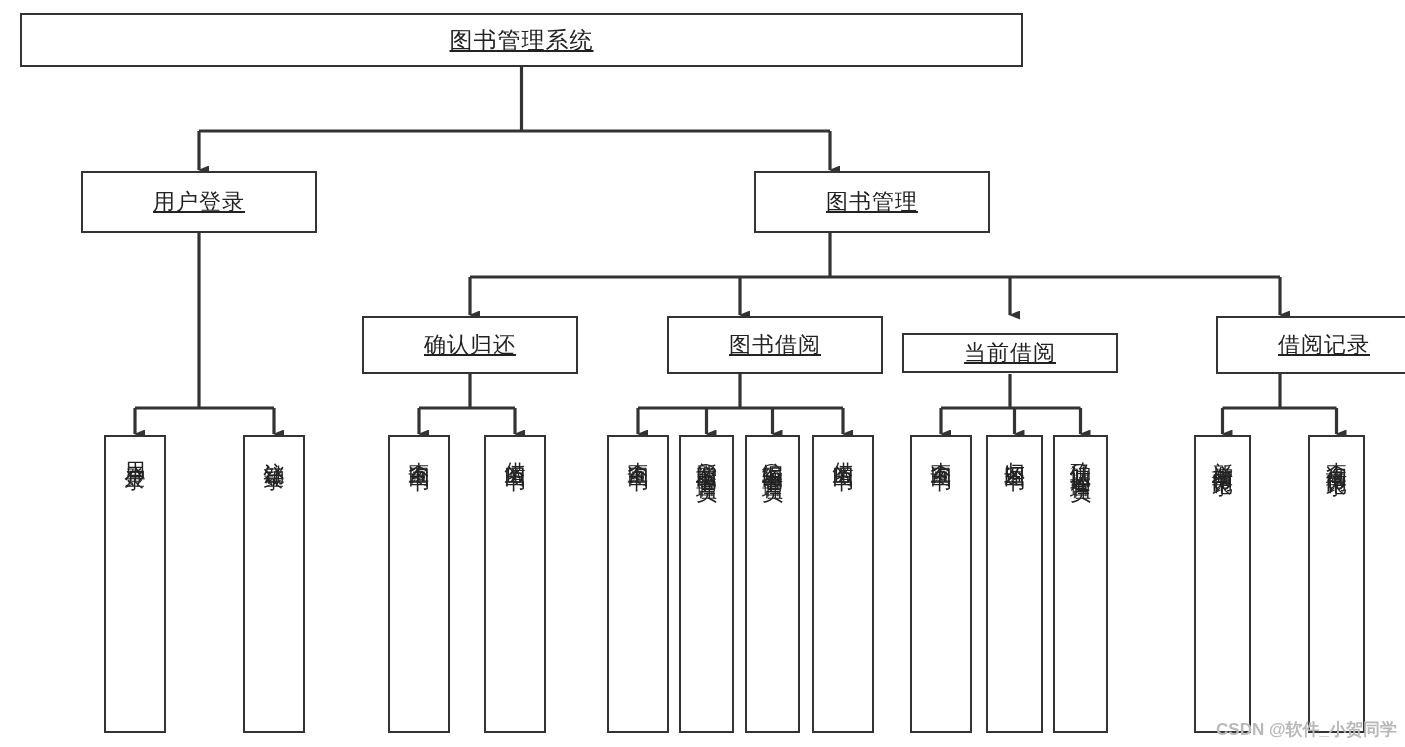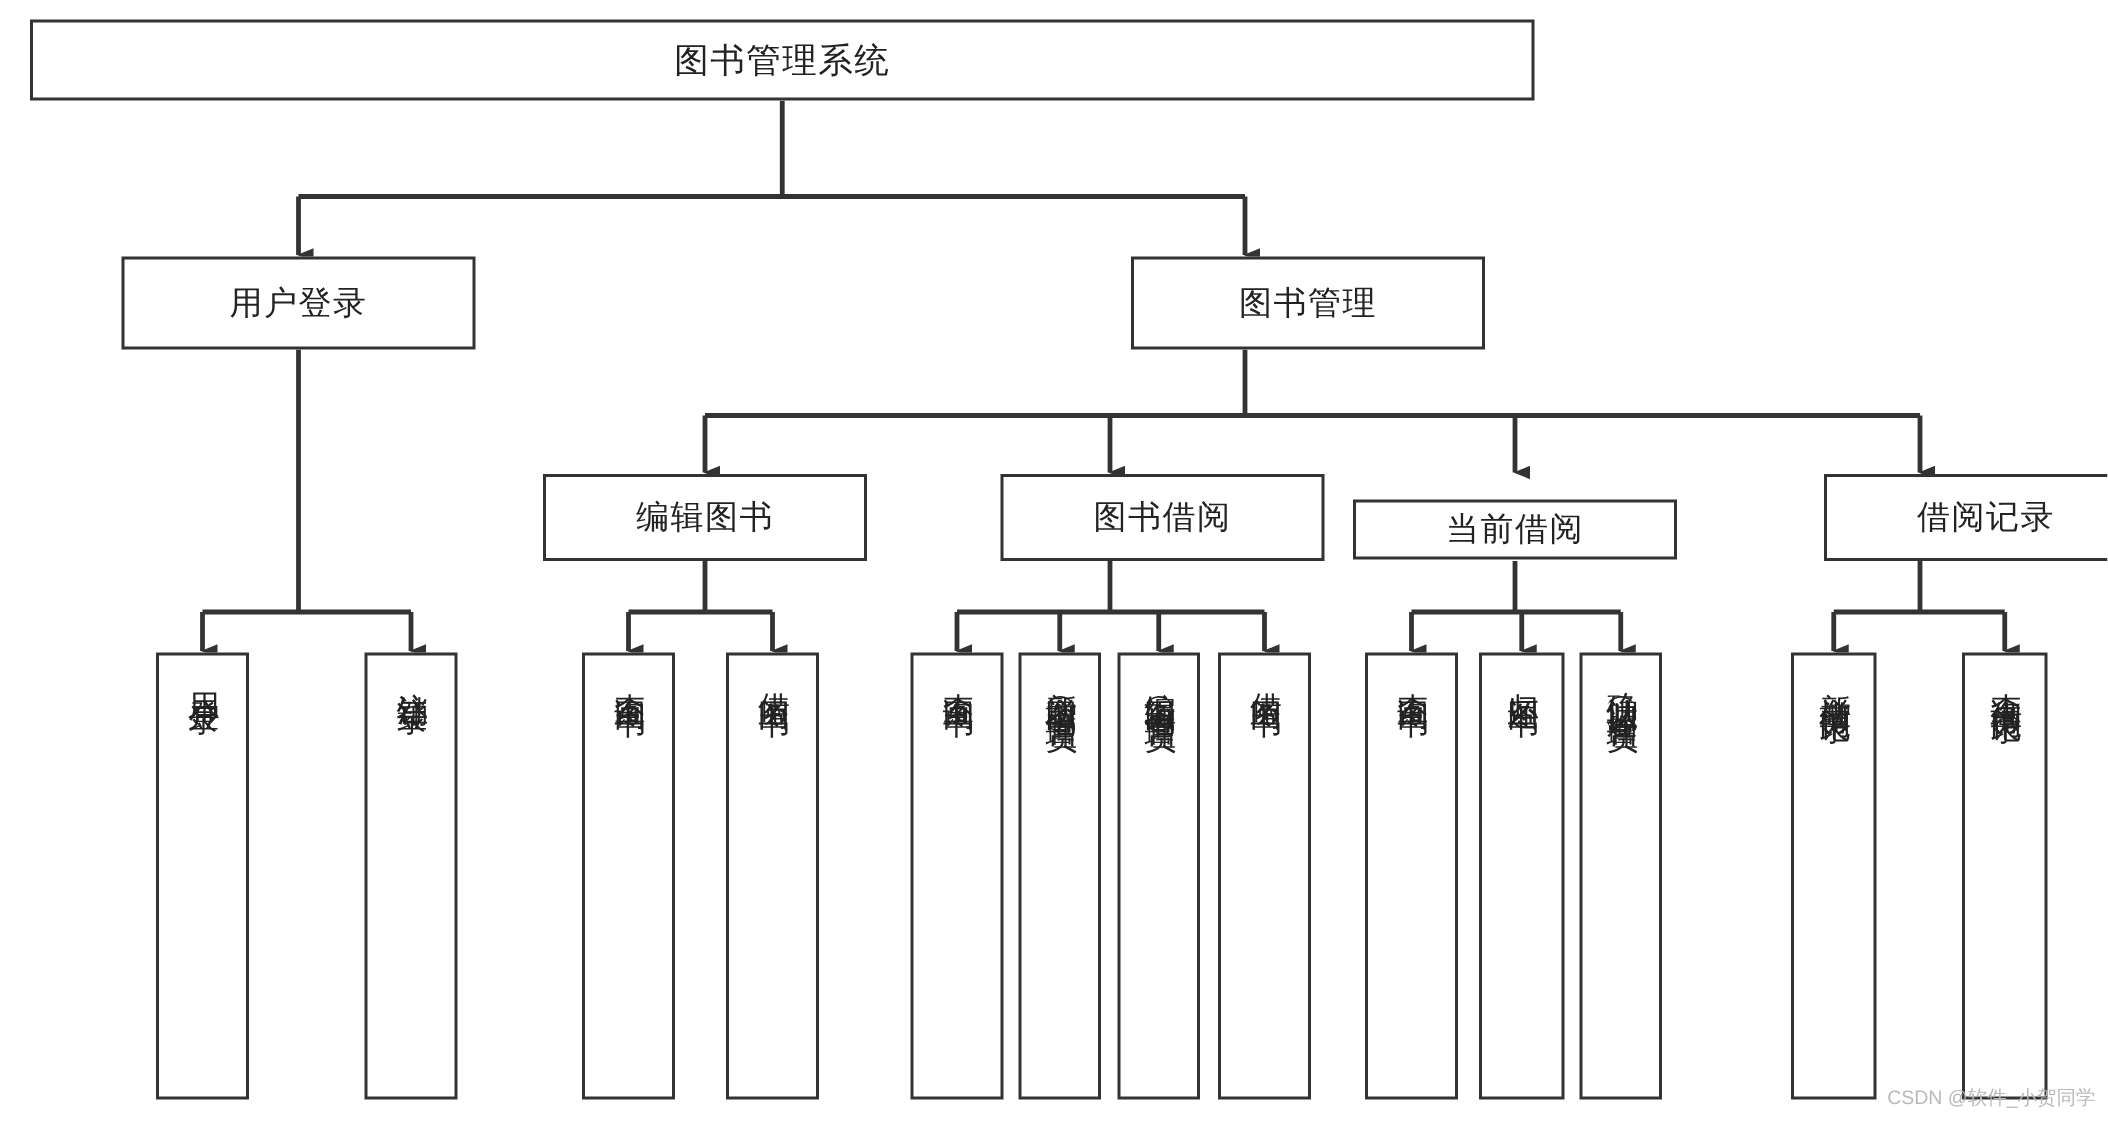--- a/index.html
+++ b/index.html
@@ -38,20 +38,21 @@
   }
   .node .label {
     color: #222222;
     line-height: 1.15;
     text-align: center;
     white-space: nowrap;
   }
   .node.horiz .label {
     font-size: 22px;
     letter-spacing: 1px;
+    text-decoration: underline;
   }
   .node.root .label {
     font-size: 23px;
     letter-spacing: 1px;
   }
   .node.vert {
     align-items: flex-start;
     justify-content: center;
     padding-top: 8px;
   }
@@ -59,24 +60,25 @@
     writing-mode: vertical-rl;
     text-orientation: upright;
     font-size: 21px;
     letter-spacing: 3px;
     white-space: pre;
   }
   .watermark {
     position: absolute;
     right: 8px;
     bottom: 6px;
-    font-size: 13px;
+    font-size: 17px;
     color: #b9b9b9;
     z-index: 5;
     white-space: nowrap;
+    font-weight: bold;
   }
 </style>
 </head>
 <body>
 
 <div id="canvas">
 
   <svg id="edges" viewBox="0 0 1405 747" xmlns="http://www.w3.org/2000/svg">
     <defs>
       <marker id="arw" markerWidth="9" markerHeight="11" refX="4.5" refY="10" orient="auto" markerUnits="userSpaceOnUse">
@@ -124,21 +126,21 @@
       <div class="node root horiz" style="left: 20px; top: 13px; width: 1003px; height: 54px;">
         <span class="label">图书管理系统</span>
       </div>
       <div class="node horiz" style="left: 81px; top: 171px; width: 236px; height: 62px;">
         <span class="label">用户登录</span>
       </div>
       <div class="node horiz" style="left: 754px; top: 171px; width: 236px; height: 62px;">
         <span class="label">图书管理</span>
       </div>
       <div class="node horiz" style="left: 362px; top: 316px; width: 216px; height: 58px;">
-        <span class="label">编辑图书</span>
+        <span class="label">确认归还</span>
       </div>
       <div class="node horiz" style="left: 632px; top: 316px; width: 216px; height: 58px; margin-left: 35px;">
         <span class="label">图书借阅</span>
       </div>
       <div class="node horiz" style="left: 902px; top: 333px; width: 216px; height: 40px;">
         <span class="label">当前借阅</span>
       </div>
       <div class="node horiz" style="left: 1172px; top: 316px; width: 216px; height: 58px; margin-left: 44px;">
         <span class="label">借阅记录</span>
       </div>

